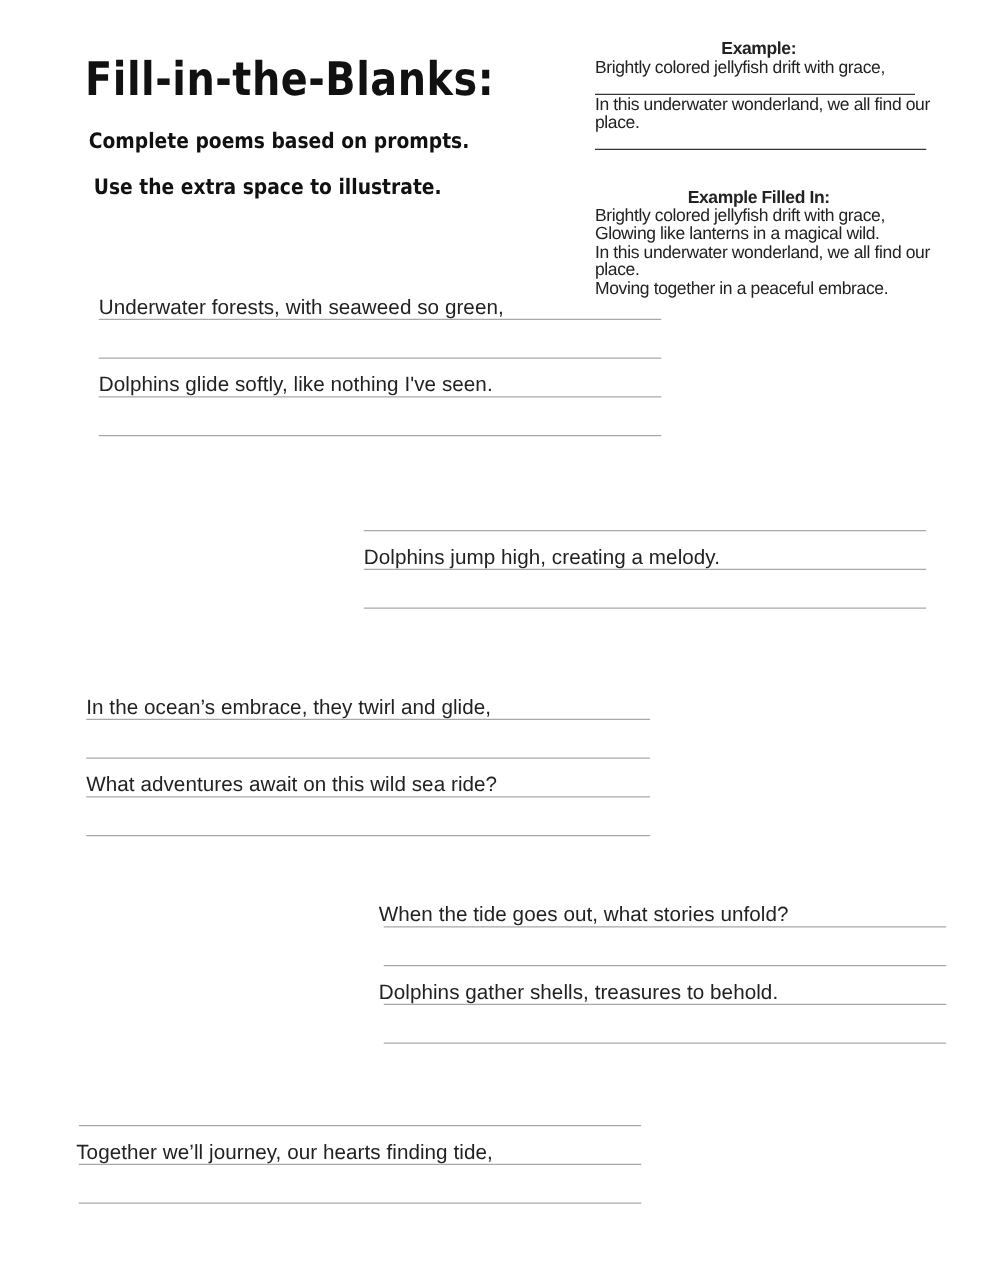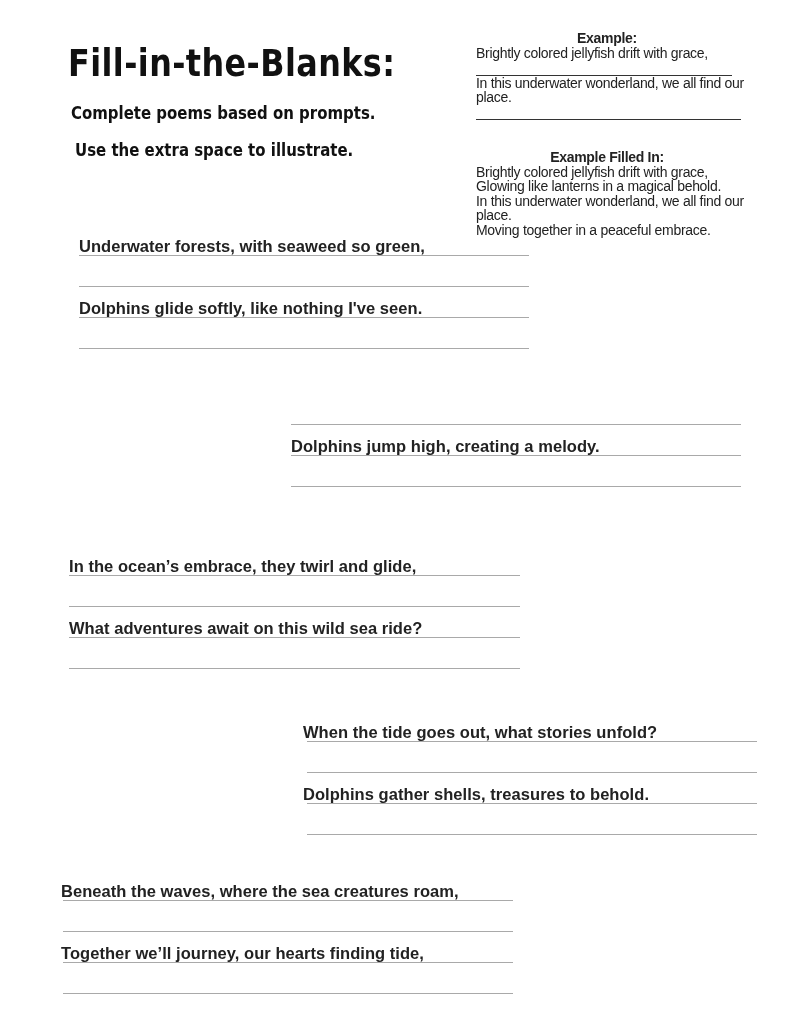--- a/index.html
+++ b/index.html
@@ -8,21 +8,21 @@
     .subtitle { position: absolute; font-family: "DejaVu Sans", sans-serif; font-weight: bold; font-size: 17px; color: #111; margin: 0; transform: scaleX(0.88); transform-origin: left top; }
     .sub1 { left: 71px; top: 103px; }
     .sub2 { left: 75px; top: 140px; }
 
     .example { position: absolute; left: 476px; top: 31px; width: 290px; font-family: "Liberation Sans", sans-serif; font-size: 14px; line-height: 14.6px; color: #222; letter-spacing: -0.3px; }
     .example .hdr { text-align: center; font-weight: bold; width: 262px; }
     .example .hdr2 { text-align: center; font-weight: bold; width: 262px; margin-top: 30px; }
     .example .blank { height: 14.6px; border-bottom: 1px solid #333; width: 256px; margin-bottom: 0; }
     .example .blank2 { height: 14px; border-bottom: 1px solid #333; width: 265px; margin-bottom: 0; }
 
-    .stanza { position: absolute; width: 450px; font-weight: bold; }
+    .stanza { position: absolute; width: 450px; }
     .line { position: relative; height: 31px; border-bottom: 1.2px solid #a9a9a9; box-sizing: border-box; }
     .line .txt { position: absolute; left: 0; bottom: -1px; font-family: "Liberation Sans", sans-serif; font-size: 16.5px; color: #222; white-space: nowrap; letter-spacing: 0.05px; }
 
     .s1 { left: 79px; top: 225px; width: 450px; }
     .s2 { left: 291px; top: 394px; width: 450px; }
     .s3 { left: 69px; top: 545px; width: 451px; }
     .s4 { left: 307px; top: 711px; width: 450px; }
     .s5 { left: 63px; top: 870px; width: 450px; }
     .s4 .line .txt { left: -4px; }
     .s5 .line .txt { left: -2px; }
@@ -35,21 +35,21 @@
 <p class="subtitle sub2">Use the extra space to illustrate.</p>
 
 <div class="example">
   <div class="hdr">Example:</div>
   <div>Brightly colored jellyfish drift with grace,</div>
   <div class="blank"></div>
   <div>In this underwater wonderland, we all find our place.</div>
   <div class="blank2"></div>
   <div class="hdr2">Example Filled In:</div>
   <div>Brightly colored jellyfish drift with grace,</div>
-  <div>Glowing like lanterns in a magical behold.</div>
+  <div>Glowing like lanterns in a magical wild.</div>
   <div>In this underwater wonderland, we all find our place.</div>
   <div>Moving together in a peaceful embrace.</div>
 </div>
 
 <div class="stanza s1">
   <div class="line">
       <span class="txt">Underwater forests, with seaweed so green,</span>
     </div>
   <div class="line">
       <span class="txt"></span>
@@ -99,23 +99,20 @@
   <div class="line">
       <span class="txt">Dolphins gather shells, treasures to behold.</span>
     </div>
   <div class="line">
       <span class="txt"></span>
     </div>
 </div>
 
 <div class="stanza s5">
   <div class="line">
-      <span class="txt">Beneath the waves, where the sea creatures roam,</span>
-    </div>
-  <div class="line">
       <span class="txt"></span>
     </div>
   <div class="line">
       <span class="txt">Together we’ll journey, our hearts finding tide,</span>
     </div>
   <div class="line">
       <span class="txt"></span>
     </div>
 </div>
 

